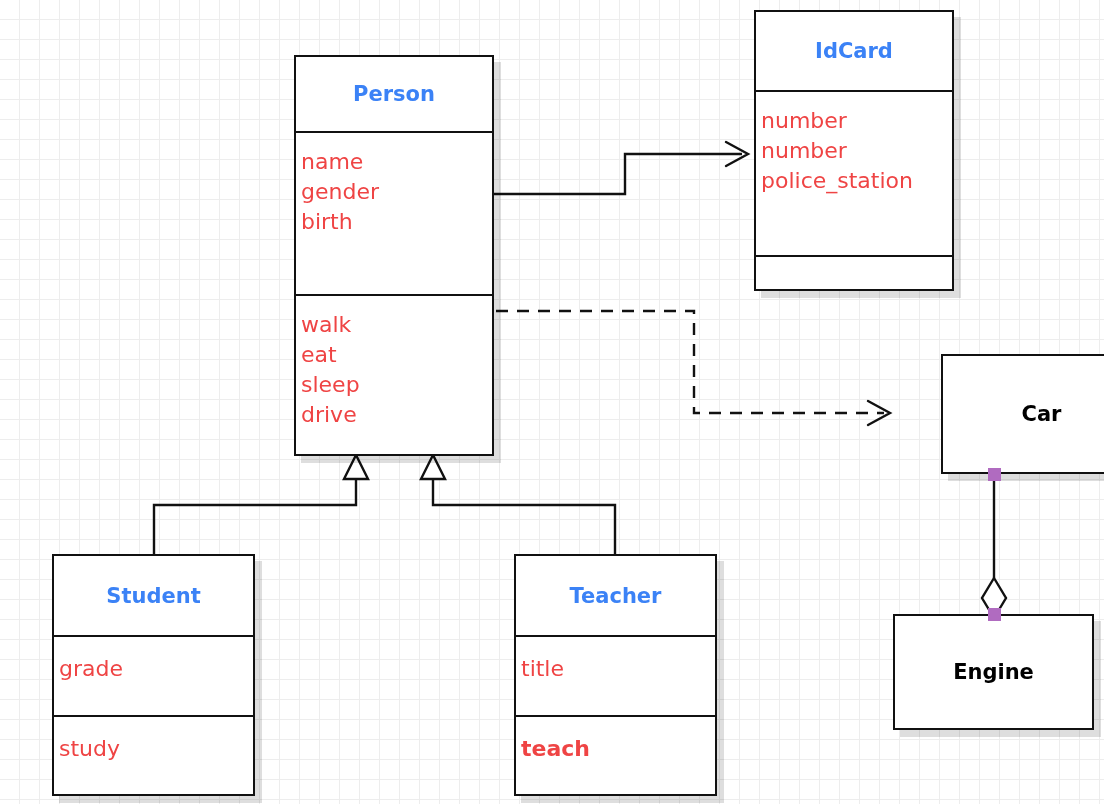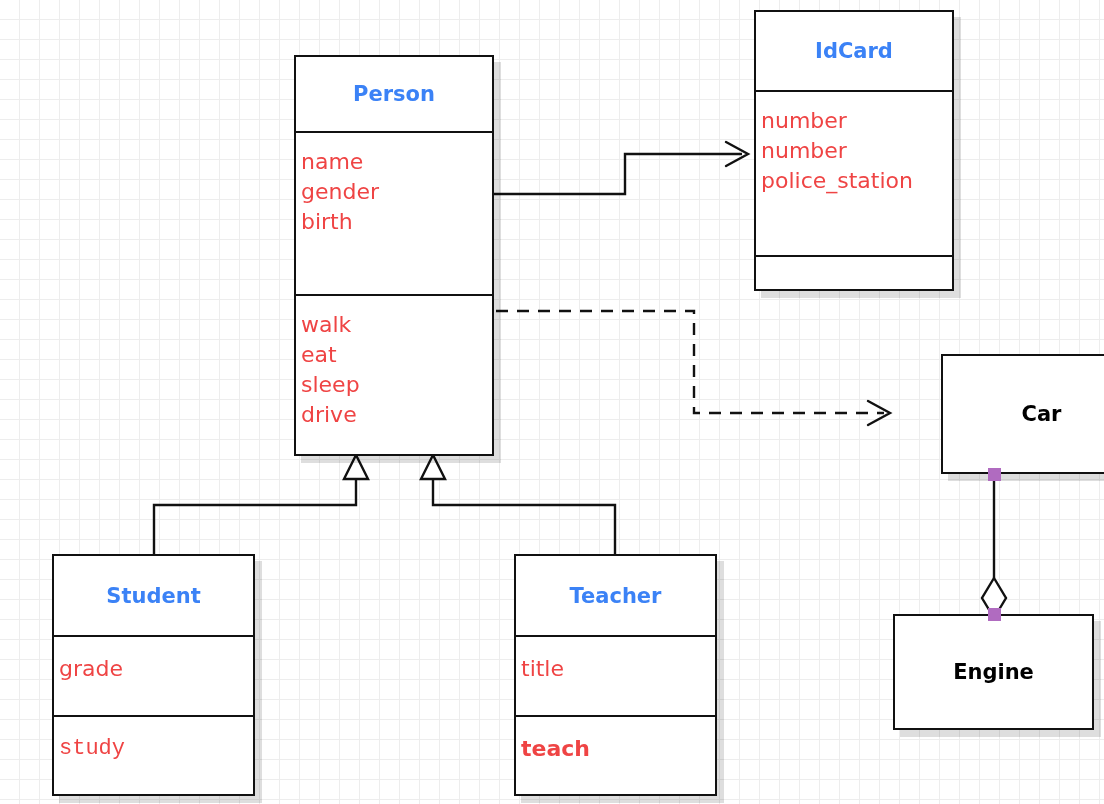--- a/index.html
+++ b/index.html
@@ -143,21 +143,21 @@
 
   <div class="uml-class" style="left:893px; top:614px; width:201px; height:116px;">
     <div class="plain-title">Engine</div>
   </div>
 
   <div class="uml-class" style="left:52px; top:554px; width:203px; height:242px;">
     <div class="cls-title" style="height:79px;">Student</div>
     <div class="cls-divider cls-section compact" style="height:80px;">
       <div class="cls-row">grade</div>
     </div>
-    <div class="cls-divider cls-section compact" style="height:79px;font-family:Liberation Mono, monospace;">
+    <div class="cls-divider cls-section compact" style="height:79px;">
       <div class="cls-row">study</div>
     </div>
   </div>
 
   <div class="uml-class" style="left:514px; top:554px; width:203px; height:242px;">
     <div class="cls-title" style="height:79px;">Teacher</div>
     <div class="cls-divider cls-section compact" style="height:80px;">
       <div class="cls-row">title</div>
     </div>
     <div class="cls-divider cls-section compact" style="height:98px;font-weight:bold;">

